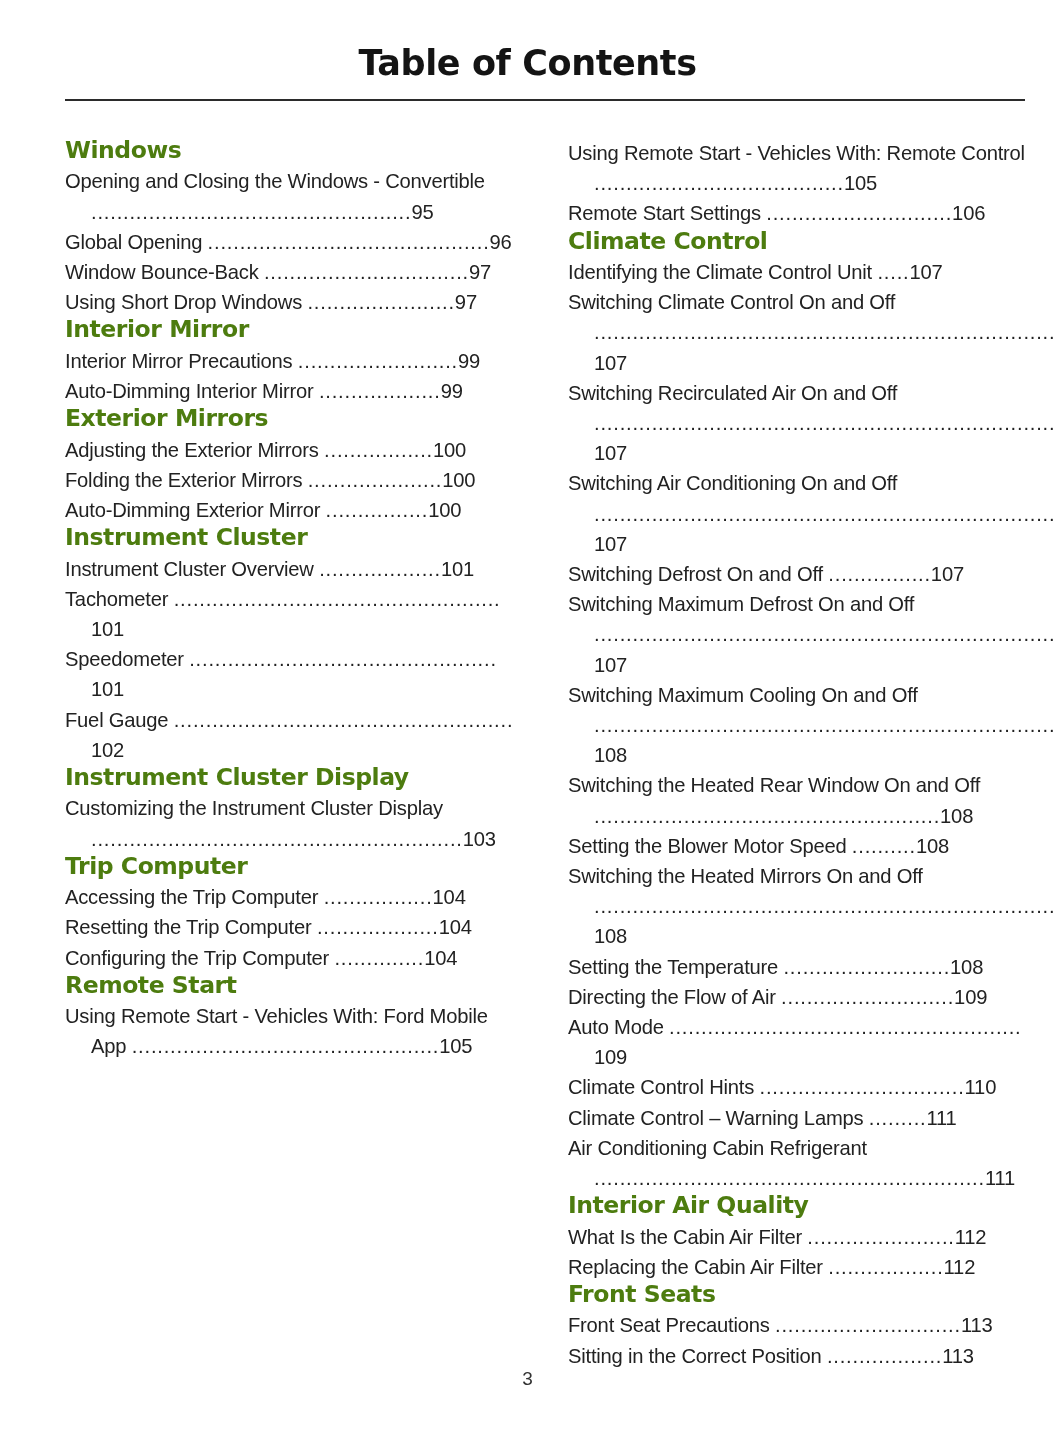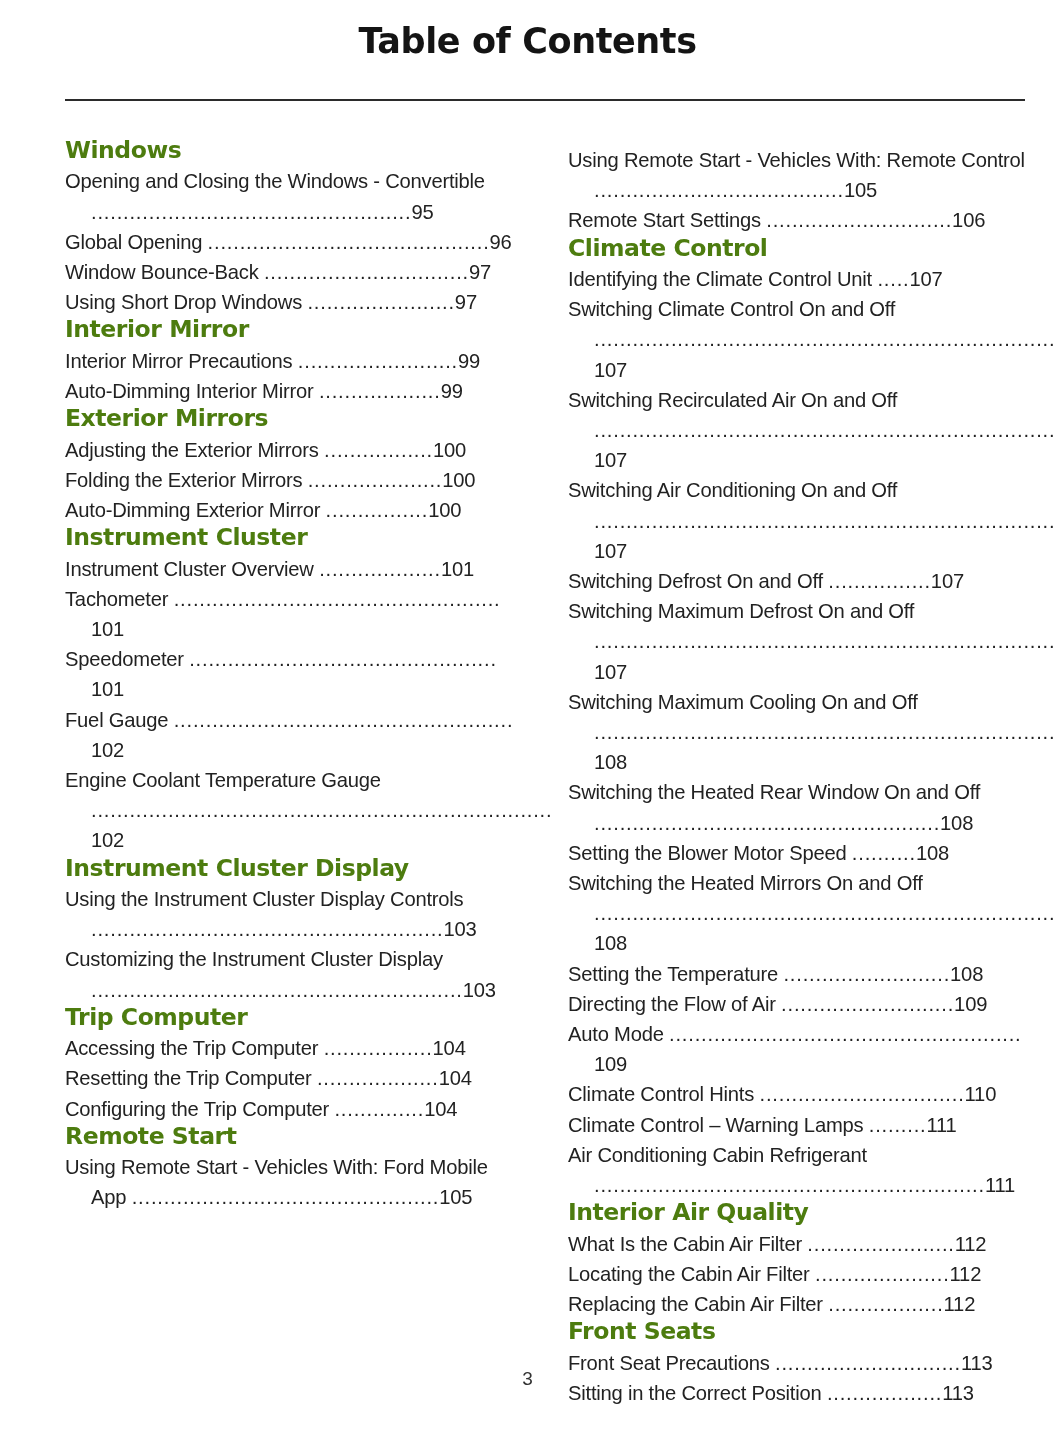--- a/index.html
+++ b/index.html
@@ -22,21 +22,21 @@
     box-sizing: border-box;
   }
   .page-title {
     text-align: center;
     font-family: "DejaVu Sans", sans-serif;
     font-weight: bold;
     font-size: 35px;
     letter-spacing: -0.4px;
     color: #141414;
     margin: 0;
-    padding-top: 24px;
+    padding-top: 46px;
     line-height: 1.0;
   }
   .title-rule {
     position: absolute;
     left: 65px;
     top: 99px;
     width: 960px;
     height: 2px;
     background: #2b2b2b;
   }
@@ -130,40 +130,38 @@
           <div class="toc-entry"><span class="entry-inner">Adjusting the Exterior Mirrors</span> <span class="leader">.................</span><span class="pagenum">100</span></div>
           <div class="toc-entry"><span class="entry-inner">Folding the Exterior Mirrors</span> <span class="leader">.....................</span><span class="pagenum">100</span></div>
           <div class="toc-entry"><span class="entry-inner">Auto-Dimming Exterior Mirror</span> <span class="leader">................</span><span class="pagenum">100</span></div>
         </div>
         <div class="section">
           <div class="section-heading">Instrument Cluster</div>
           <div class="toc-entry"><span class="entry-inner">Instrument Cluster Overview</span> <span class="leader">...................</span><span class="pagenum">101</span></div>
           <div class="toc-entry"><span class="entry-inner">Tachometer</span> <span class="leader">...................................................</span><span class="pagenum">101</span></div>
           <div class="toc-entry"><span class="entry-inner">Speedometer</span> <span class="leader">................................................</span><span class="pagenum">101</span></div>
           <div class="toc-entry"><span class="entry-inner">Fuel Gauge</span> <span class="leader">.....................................................</span><span class="pagenum">102</span></div>
-          <div class="toc-entry wrap-leader"><span class="entry-inner">Engine Coolant Temperature Gauge</span><span class="break"></span><span class="leader">........................................................................</span><span class="pagenum">102</span></div>
         </div>
         <div class="section">
           <div class="section-heading">Instrument Cluster Display</div>
-          <div class="toc-entry"><span class="entry-inner">Using the Instrument Cluster Display Controls</span> <span class="leader">.......................................................</span><span class="pagenum">103</span></div>
           <div class="toc-entry"><span class="entry-inner">Customizing the Instrument Cluster Display</span> <span class="leader">..........................................................</span><span class="pagenum">103</span></div>
         </div>
         <div class="section">
           <div class="section-heading">Trip Computer</div>
           <div class="toc-entry"><span class="entry-inner">Accessing the Trip Computer</span> <span class="leader">.................</span><span class="pagenum">104</span></div>
           <div class="toc-entry"><span class="entry-inner">Resetting the Trip Computer</span> <span class="leader">...................</span><span class="pagenum">104</span></div>
           <div class="toc-entry"><span class="entry-inner">Configuring the Trip Computer</span> <span class="leader">..............</span><span class="pagenum">104</span></div>
         </div>
         <div class="section">
           <div class="section-heading">Remote Start</div>
           <div class="toc-entry"><span class="entry-inner">Using Remote Start - Vehicles With: Ford Mobile App</span> <span class="leader">................................................</span><span class="pagenum">105</span></div>
         </div>
       </div>
       <div class="column">
-        <div class="section" style="margin-top: 7px;">
+        <div class="section" style="margin-top: 0px;">
           <div class="toc-entry"><span class="entry-inner">Using Remote Start - Vehicles With: Remote Control</span> <span class="leader">.......................................</span><span class="pagenum">105</span></div>
           <div class="toc-entry"><span class="entry-inner">Remote Start Settings</span> <span class="leader">.............................</span><span class="pagenum">106</span></div>
         </div>
         <div class="section">
           <div class="section-heading">Climate Control</div>
           <div class="toc-entry"><span class="entry-inner">Identifying the Climate Control Unit</span> <span class="leader">.....</span><span class="pagenum">107</span></div>
           <div class="toc-entry wrap-leader"><span class="entry-inner">Switching Climate Control On and Off</span><span class="break"></span><span class="leader">.........................................................................</span><span class="pagenum">107</span></div>
           <div class="toc-entry wrap-leader"><span class="entry-inner">Switching Recirculated Air On and Off</span><span class="break"></span><span class="leader">.........................................................................</span><span class="pagenum">107</span></div>
           <div class="toc-entry wrap-leader"><span class="entry-inner">Switching Air Conditioning On and Off</span><span class="break"></span><span class="leader">.........................................................................</span><span class="pagenum">107</span></div>
           <div class="toc-entry"><span class="entry-inner">Switching Defrost On and Off</span> <span class="leader">................</span><span class="pagenum">107</span></div>
@@ -175,21 +173,20 @@
           <div class="toc-entry"><span class="entry-inner">Setting the Temperature</span> <span class="leader">..........................</span><span class="pagenum">108</span></div>
           <div class="toc-entry"><span class="entry-inner">Directing the Flow of Air</span> <span class="leader">...........................</span><span class="pagenum">109</span></div>
           <div class="toc-entry"><span class="entry-inner">Auto Mode</span> <span class="leader">.......................................................</span><span class="pagenum">109</span></div>
           <div class="toc-entry"><span class="entry-inner">Climate Control Hints</span> <span class="leader">................................</span><span class="pagenum">110</span></div>
           <div class="toc-entry"><span class="entry-inner">Climate Control – Warning Lamps</span> <span class="leader">.........</span><span class="pagenum">111</span></div>
           <div class="toc-entry wrap-leader"><span class="entry-inner">Air Conditioning Cabin Refrigerant</span><span class="break"></span><span class="leader">.............................................................</span><span class="pagenum">111</span></div>
         </div>
         <div class="section">
           <div class="section-heading">Interior Air Quality</div>
           <div class="toc-entry"><span class="entry-inner">What Is the Cabin Air Filter</span> <span class="leader">.......................</span><span class="pagenum">112</span></div>
-          <div class="toc-entry"><span class="entry-inner">Locating the Cabin Air Filter</span> <span class="leader">.....................</span><span class="pagenum">112</span></div>
           <div class="toc-entry"><span class="entry-inner">Replacing the Cabin Air Filter</span> <span class="leader">..................</span><span class="pagenum">112</span></div>
         </div>
         <div class="section">
           <div class="section-heading">Front Seats</div>
           <div class="toc-entry"><span class="entry-inner">Front Seat Precautions</span> <span class="leader">.............................</span><span class="pagenum">113</span></div>
           <div class="toc-entry"><span class="entry-inner">Sitting in the Correct Position</span> <span class="leader">..................</span><span class="pagenum">113</span></div>
         </div>
       </div>
     </div>
 

